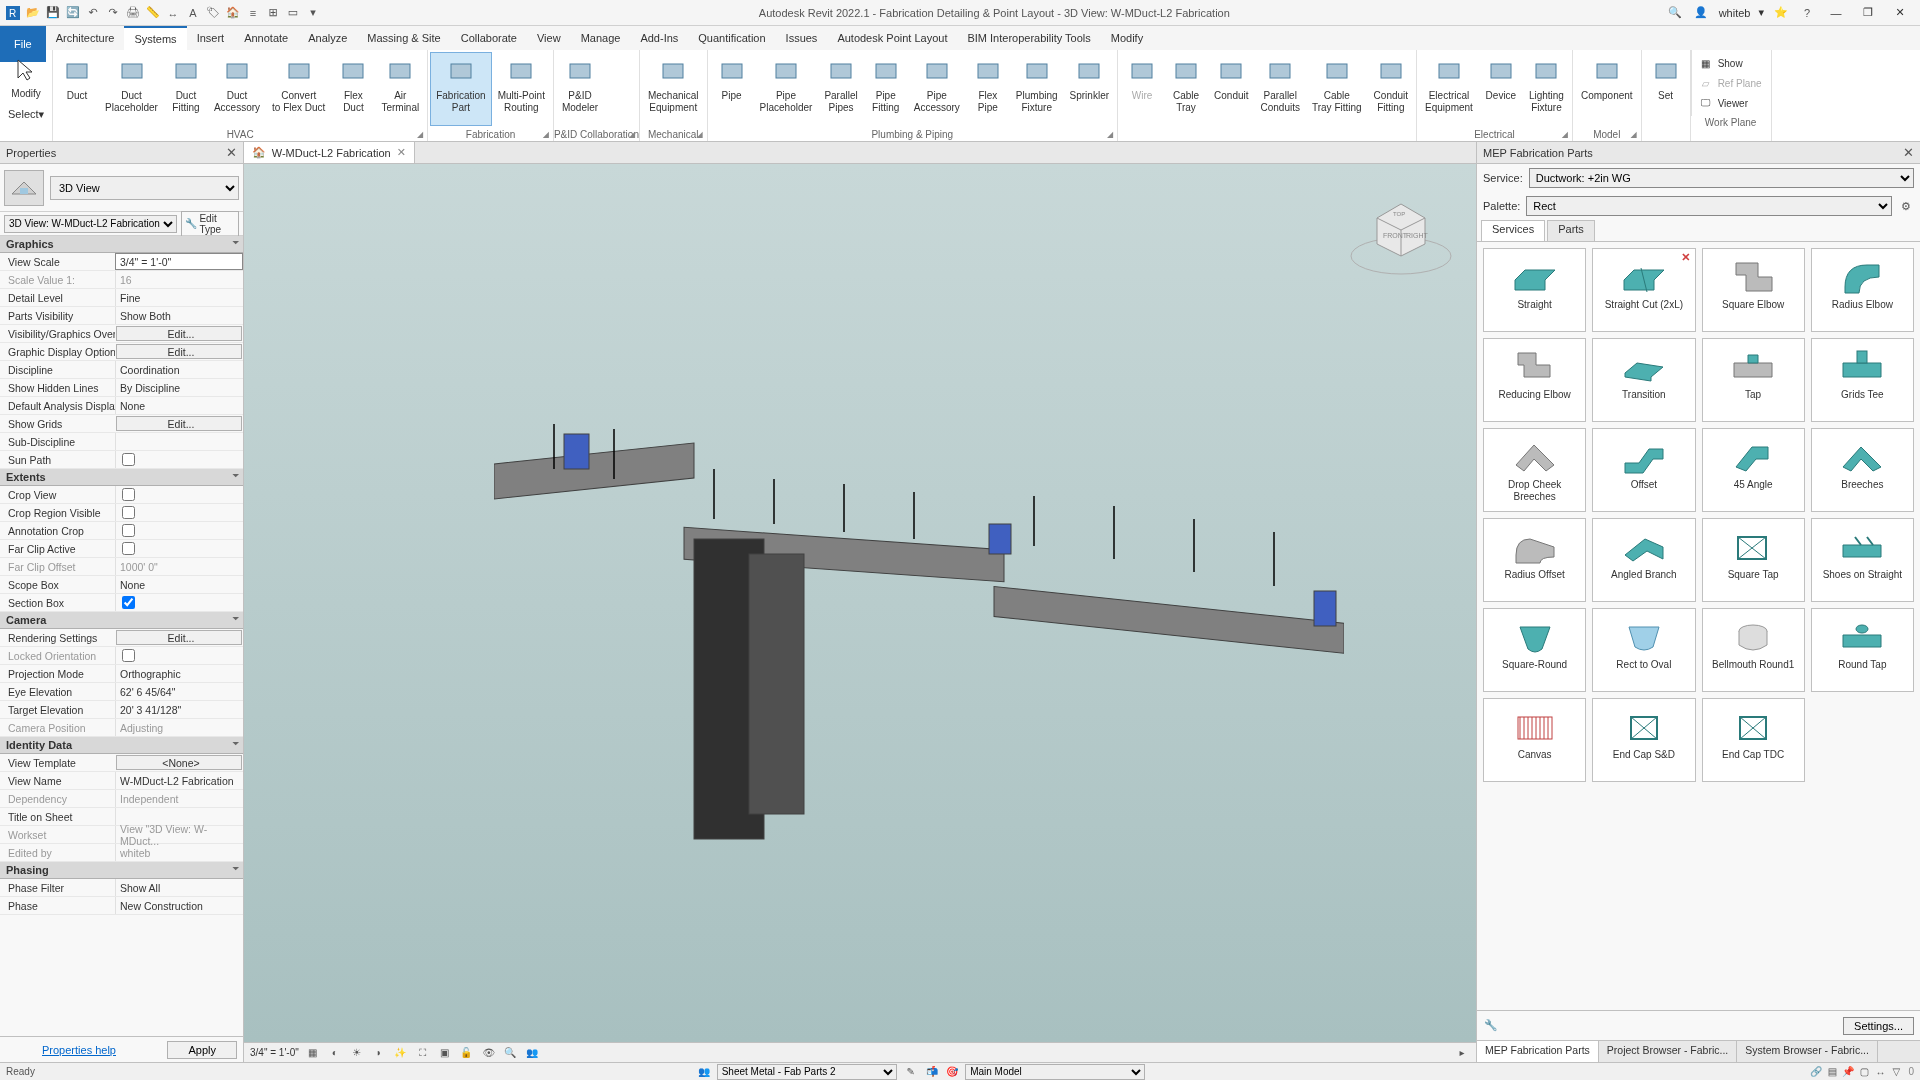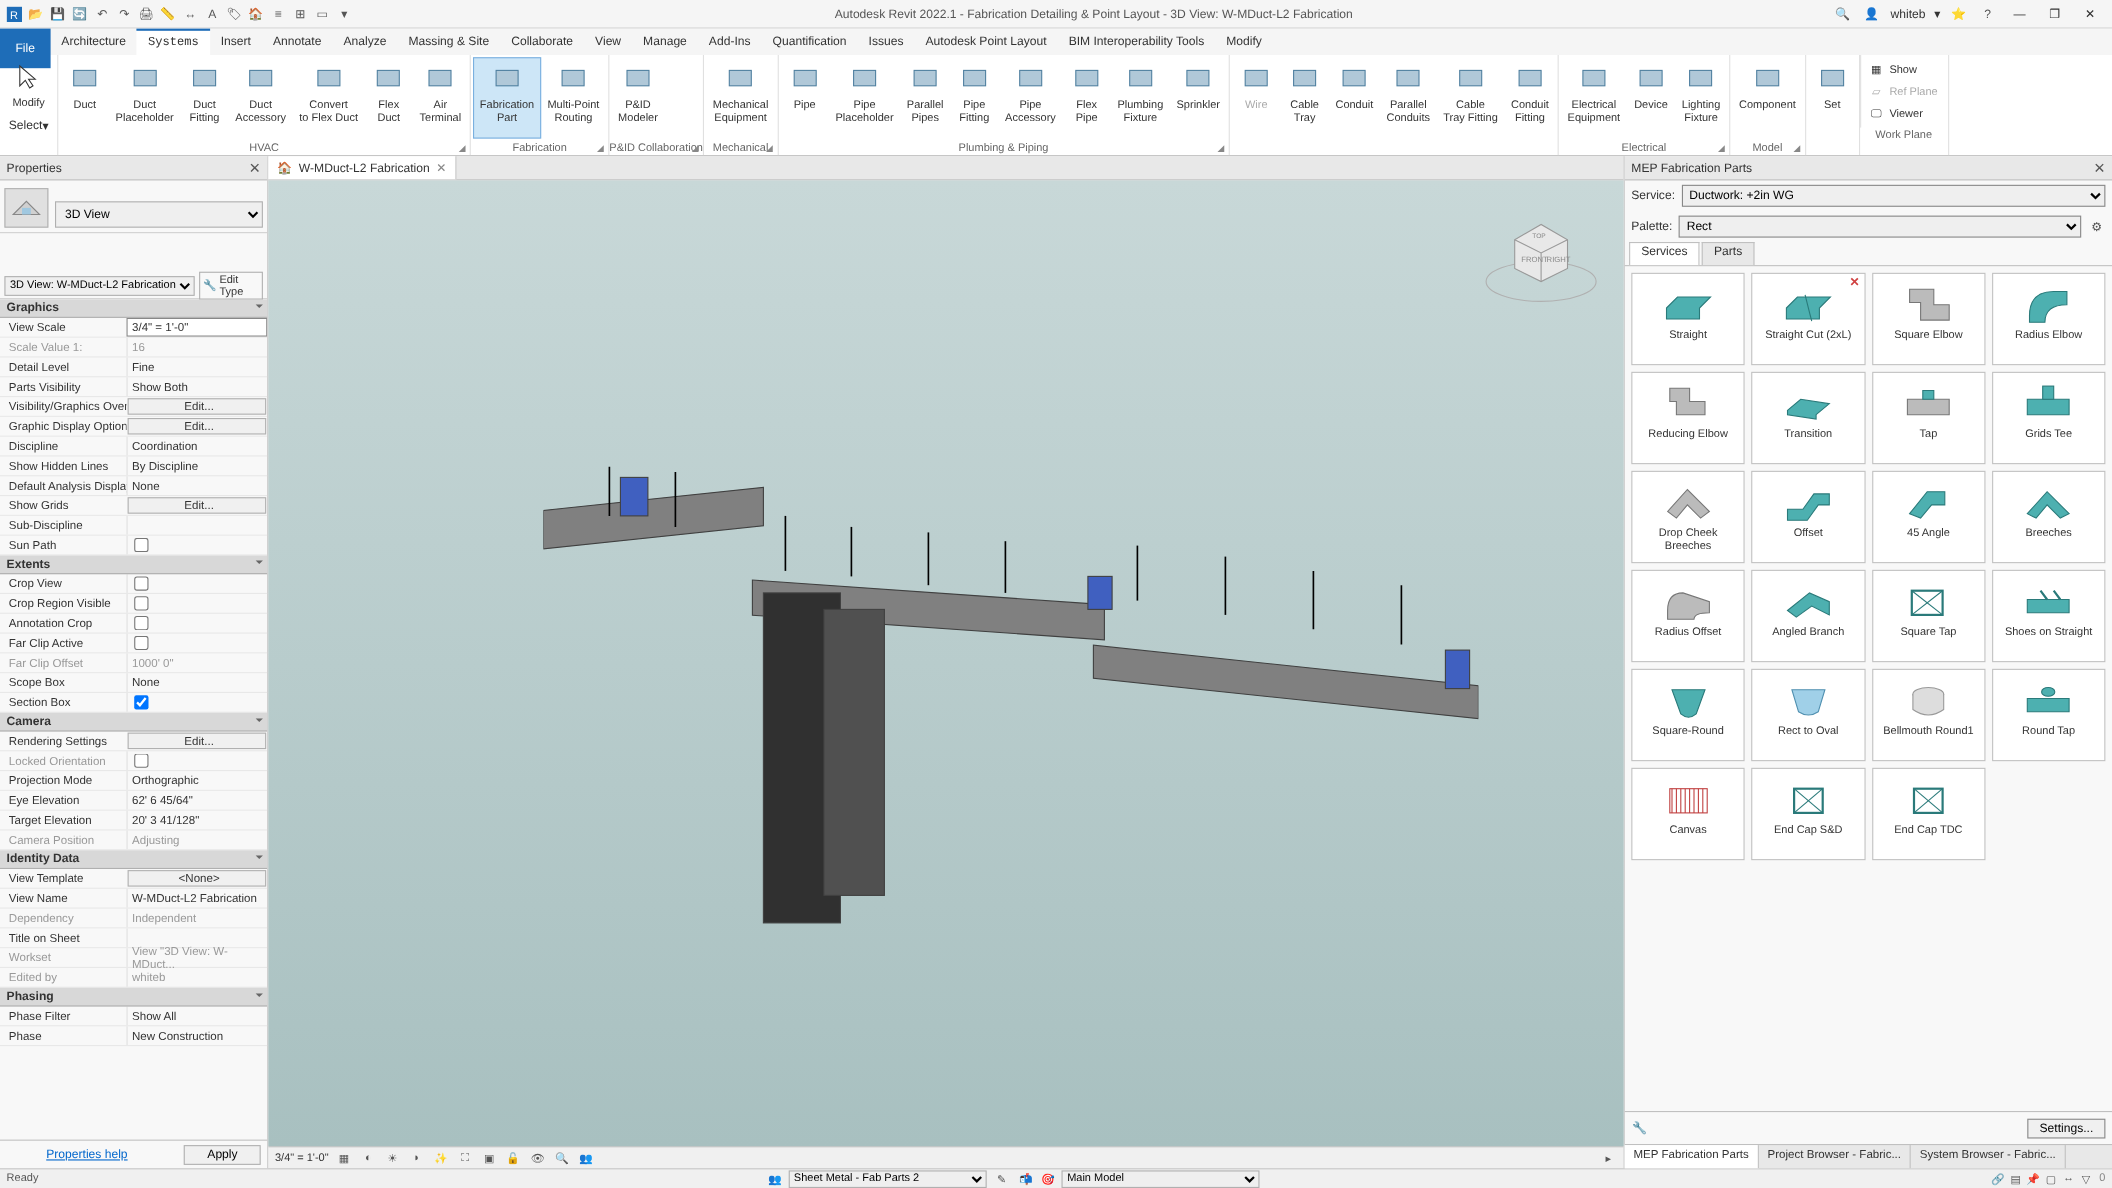--- a/index.html
+++ b/index.html
@@ -10,21 +10,21 @@
 .titlebar .qat { display: flex; gap: 2px; align-items: center; }
 .qat-btn { width: 18px; height: 18px; display: flex; align-items: center; justify-content: center; color: #555; cursor: pointer; }
 .titlebar .title { flex: 1; text-align: center; font-size: 11px; color: #555; }
 .titlebar .right { display: flex; gap: 8px; align-items: center; padding-right: 4px; }
 .win-btn { width: 24px; height: 20px; display: flex; align-items: center; justify-content: center; cursor: pointer; }
 
 
 .ribbon-tabs { height: 24px; background: #f5f5f5; display: flex; align-items: stretch; padding-left: 0; }
 .file-tab { background: #1e6db8; color: #fff; padding: 18px 14px; display: flex; align-items: center; cursor: pointer; font-size: 11px; }
 .ribbon-tab { padding: 0 10px; display: flex; align-items: center; cursor: pointer; font-size: 11px; color: #333; }
-.ribbon-tab.active { background: #fff; border-top: 2px solid #1e6db8; font-family: Liberation Mono, monospace; }
+.ribbon-tab.active { background: #fff; border-top: 2px solid #1e6db8; }
 
 
 .ribbon { height: 92px; background: #fff; display: flex; border-bottom: 1px solid #c0c0c0; }
 .ribbon-group { display: flex; flex-direction: column; border-right: 1px solid #e0e0e0; }
 .ribbon-buttons { flex: 1; display: flex; align-items: stretch; padding: 2px; }
 .ribbon-btn { display: flex; flex-direction: column; align-items: center; justify-content: flex-start; padding: 4px 6px; cursor: pointer; min-width: 40px; text-align: center; font-size: 10px; line-height: 1.15; }
 .ribbon-btn.active { background: #cde6f7; border: 1px solid #7ab0df; padding: 3px 5px; }
 .ribbon-btn .icon { width: 32px; height: 32px; display: flex; align-items: center; justify-content: center; margin-bottom: 2px; }
 .ribbon-btn.disabled { color: #aaa; }
 .ribbon-group-label { text-align: center; font-size: 10px; color: #666; padding: 1px 0; position: relative; }
@@ -35,24 +35,24 @@
 .main { display: flex; height: calc(1080px - 26px - 24px - 92px - 18px); }
 .panel-left { width: 244px; background: #f8f8f8; border-right: 1px solid #c0c0c0; display: flex; flex-direction: column; }
 .panel-right { width: 444px; background: #f8f8f8; border-left: 1px solid #c0c0c0; display: flex; flex-direction: column; }
 .viewport-area { flex: 1; display: flex; flex-direction: column; }
 
 
 .panel-header { height: 22px; background: #e8e8e8; display: flex; align-items: center; padding: 0 6px; font-size: 11px; border-bottom: 1px solid #c0c0c0; }
 .panel-header .close { margin-left: auto; cursor: pointer; font-size: 13px; color: #555; }
 
 
-.prop-type-sel { height: 48px; display: flex; align-items: flex-end; padding: 4px; gap: 6px; border-bottom: 1px solid #d0d0d0; }
+.prop-type-sel { height: 48px; display: flex; align-items: center; padding: 4px; gap: 6px; border-bottom: 1px solid #d0d0d0; }
 .prop-type-sel .icon { width: 40px; height: 36px; background: #e0e0e0; border: 1px solid #b0b0b0; display: flex; align-items: center; justify-content: center; }
 .prop-type-sel select { flex: 1; height: 24px; border: 1px solid #b0b0b0; padding: 0 4px; font-size: 11px; }
-.prop-instance-row { height: 24px; display: flex; align-items: center; padding: 0 4px; border-bottom: 1px solid #d0d0d0; font-size: 11px; gap: 4px; margin-top: 36px; }
+.prop-instance-row { height: 24px; display: flex; align-items: center; padding: 0 4px; border-bottom: 1px solid #d0d0d0; font-size: 11px; gap: 4px; }
 .prop-instance-row select { flex: 1; border: 1px solid #b0b0b0; height: 18px; font-size: 10px; }
 .edit-type { border: 1px solid #b0b0b0; padding: 1px 3px; cursor: pointer; display: flex; align-items: center; gap: 2px; font-size: 10px; }
 
 .prop-list { flex: 1; overflow-y: auto; }
 .prop-cat { background: #d8d8d8; padding: 2px 6px; font-size: 11px; font-weight: bold; border-bottom: 1px solid #b0b0b0; position: relative; }
 .prop-cat::after { content: "⏷"; position: absolute; right: 4px; font-size: 8px; color: #666; }
 .prop-row { display: flex; height: 18px; font-size: 10.5px; border-bottom: 1px solid #e8e8e8; }
 .prop-row .label { width: 115px; padding-left: 8px; display: flex; align-items: center; overflow: hidden; white-space: nowrap; text-overflow: ellipsis; }
 .prop-row .label.disabled { color: #999; }
 .prop-row .value { flex: 1; padding-left: 4px; display: flex; align-items: center; border-left: 1px solid #e0e0e0; }

